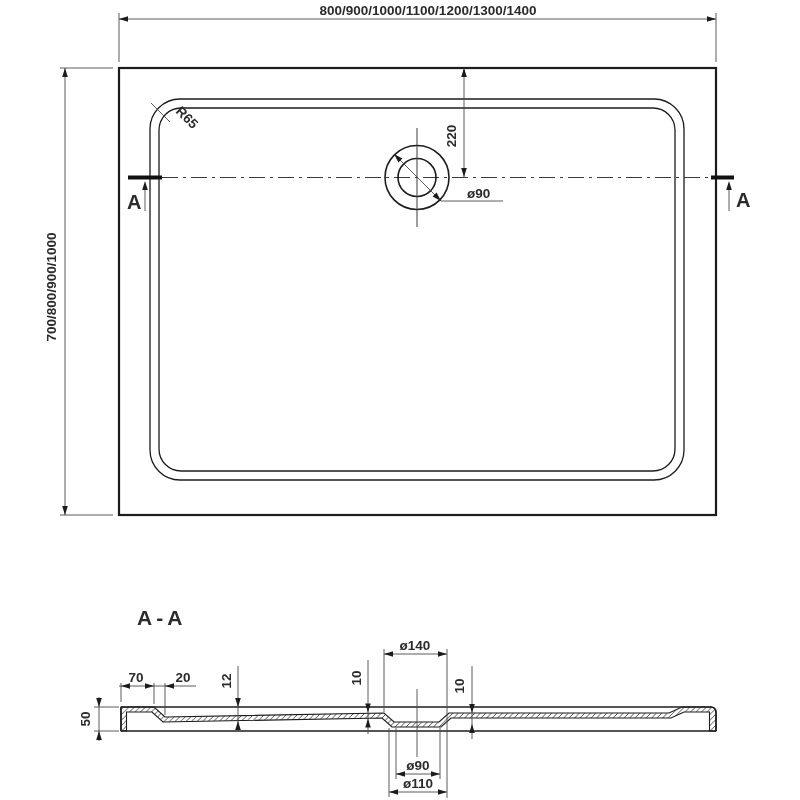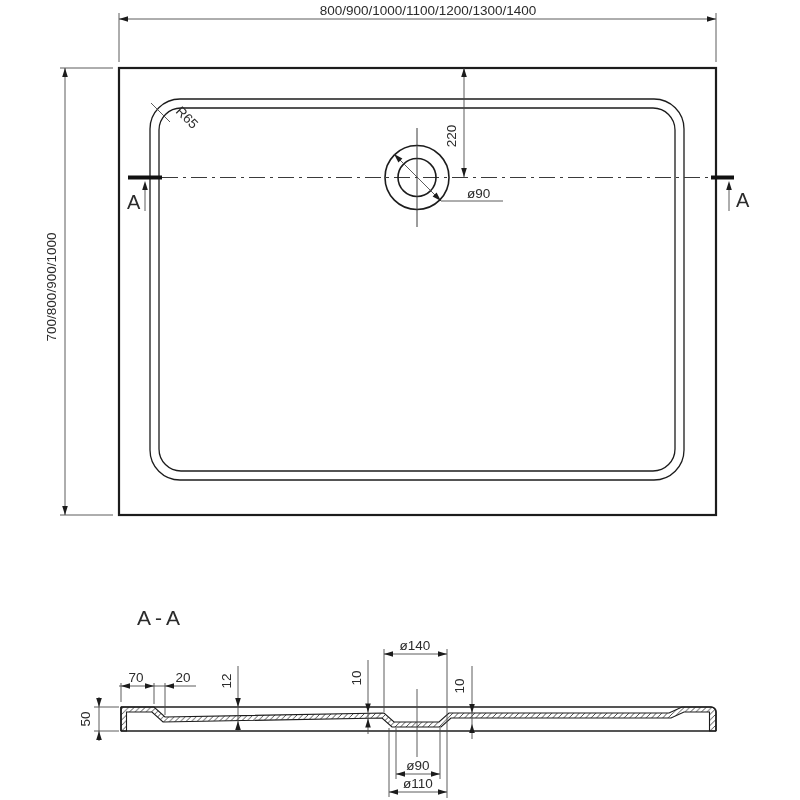--- a/index.html
+++ b/index.html
@@ -1,16 +1,16 @@
 <!DOCTYPE html>
 <html><head>
 <meta charset="utf-8">
 <style>
   html,body{margin:0;padding:0;background:#ffffff;}
-  .page{width:800px;height:800px;background:#ffffff;position:relative;overflow:hidden;}
+  .page{width:800px;height:800px;background:#ffffff;position:relative;overflow:hidden;font-weight:bold;}
   svg{display:block;}
   .obj{stroke:#1c1c1c;fill:none;stroke-width:1.6;}
   .obj-thick{stroke:#1c1c1c;fill:none;stroke-width:2.2;}
   .obj-thin{stroke:#1c1c1c;fill:none;stroke-width:1.3;}
   .cutmark{stroke:#111111;fill:none;stroke-width:4;}
   .dim{stroke:#4a4a4a;fill:none;stroke-width:0.9;}
   .center{stroke:#3a3a3a;fill:none;stroke-width:1;}
   .arr{fill:#1c1c1c;stroke:none;}
   .txt{font-family:"Liberation Sans","DejaVu Sans",sans-serif;font-size:13.5px;fill:#2b2b2b;}
   .txt-big{font-family:"Liberation Sans","DejaVu Sans",sans-serif;font-size:20px;fill:#2b2b2b;}

